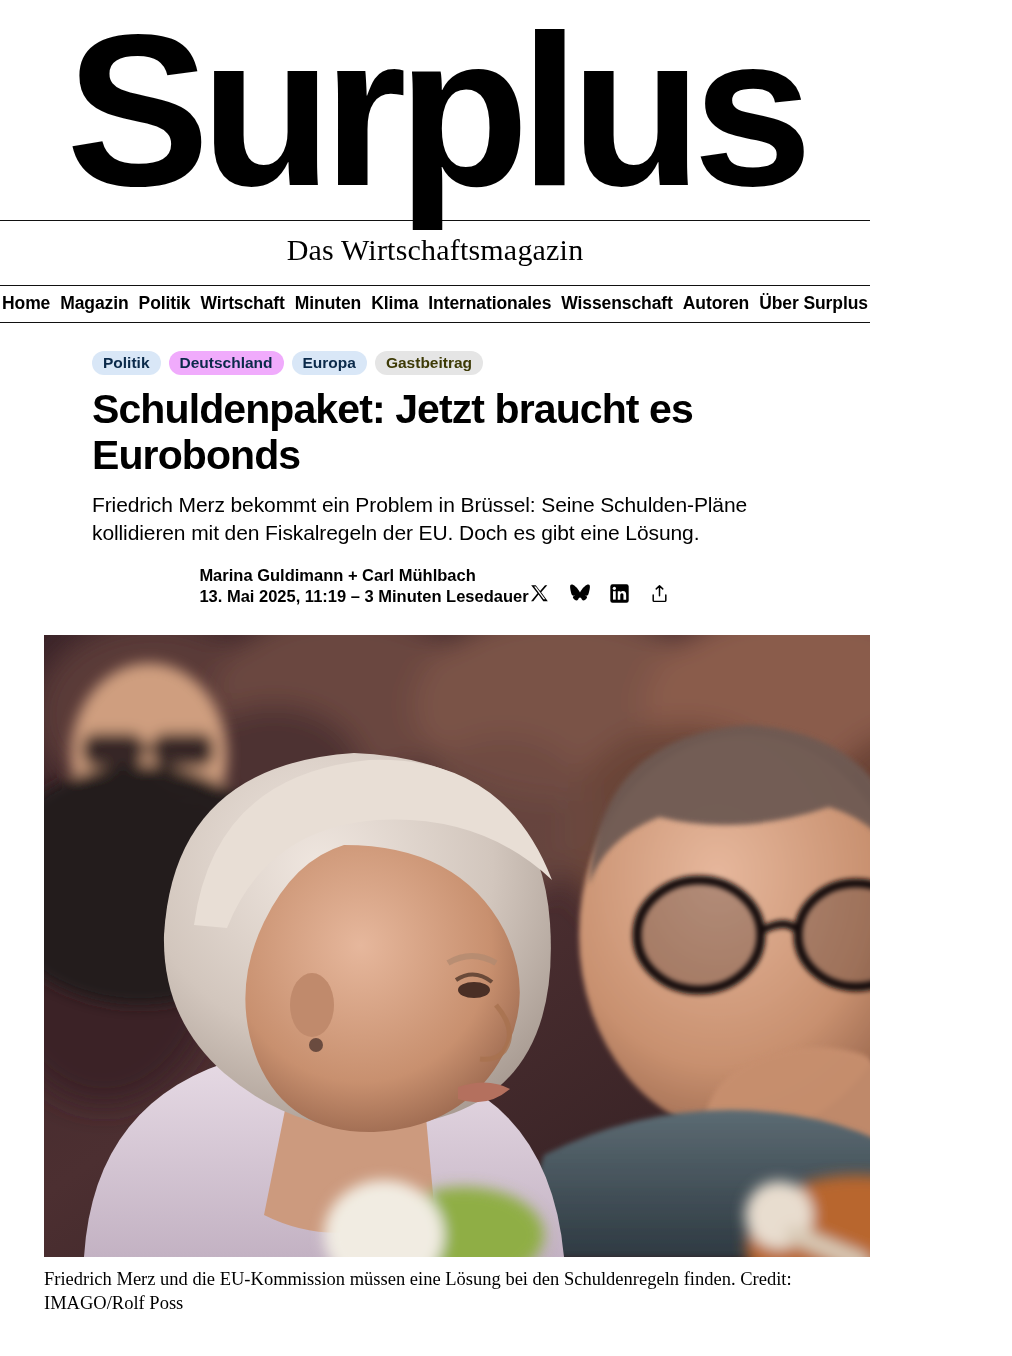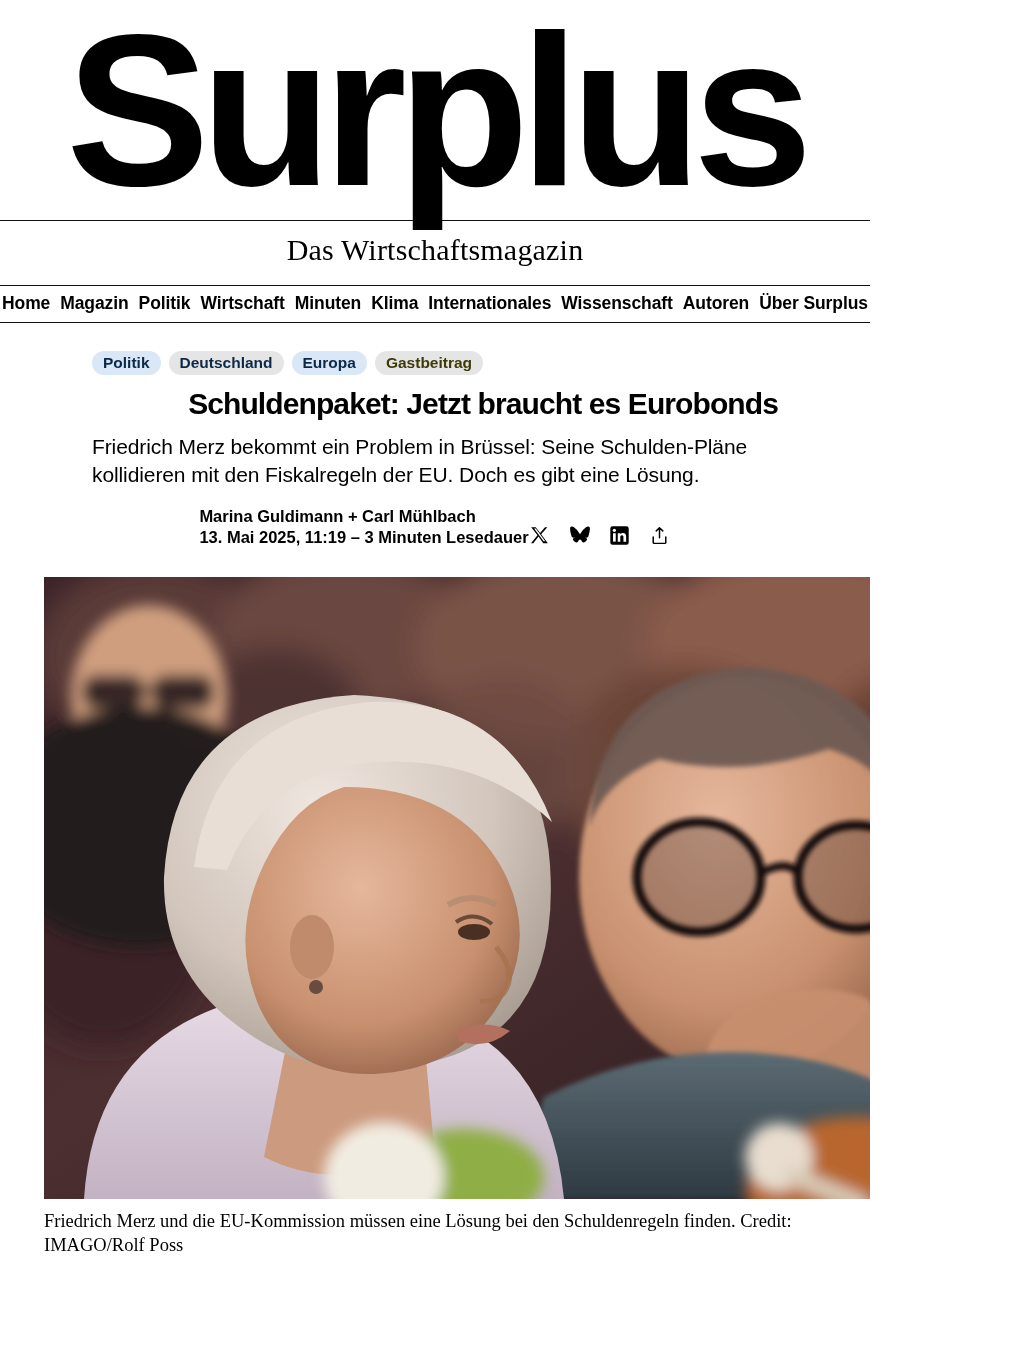--- a/index.html
+++ b/index.html
@@ -80,26 +80,25 @@
   }
   .tag {
     font-size: 15.5px;
     font-weight: 700;
     padding: 4px 11px 5px 11px;
     border-radius: 12px;
     line-height: 1;
     white-space: nowrap;
   }
   .headline {
-    font-size: 30px;
+    font-size: 41px;
     font-weight: 700;
     line-height: 1.12;
     letter-spacing: -0.9px;
     margin: 0 0 12px 0;
-    text-align: right;
   }
   .standfirst {
     font-family: Liberation Sans, sans-serif;
     font-size: 21px;
     line-height: 1.32;
     margin: 0 0 18px 0;
     letter-spacing: -0.1px;
   }
   .byline-row {
     display: flex;
@@ -168,21 +167,21 @@
     <a href="#">Internationales</a>
     <a href="#">Wissenschaft</a>
     <a href="#">Autoren</a>
     <a href="#">Über Surplus</a>
   </nav>
 
   <main class="article">
 
     <div class="tags">
       <span class="tag" style="background:#d9e7f7;color:#0b2a4a;">Politik</span>
-      <span class="tag" style="background:#e5e5e5;color:#0b2a4a;">Deutschland</span>
+      <span class="tag" style="background:#f0abfc;color:#0b2a4a;">Deutschland</span>
       <span class="tag" style="background:#d9e7f7;color:#0b2a4a;">Europa</span>
       <span class="tag" style="background:#e5e5e5;color:#3d3a06;">Gastbeitrag</span>
     </div>
 
     <h2 class="headline">Schuldenpaket: Jetzt braucht es Eurobonds</h2>
 
     <p class="standfirst">Friedrich Merz bekommt ein Problem in Brüssel: Seine Schulden-Pläne kollidieren mit den Fiskalregeln der EU. Doch es gibt eine Lösung.</p>
 
     <div class="byline-row">
       <div class="byline">

